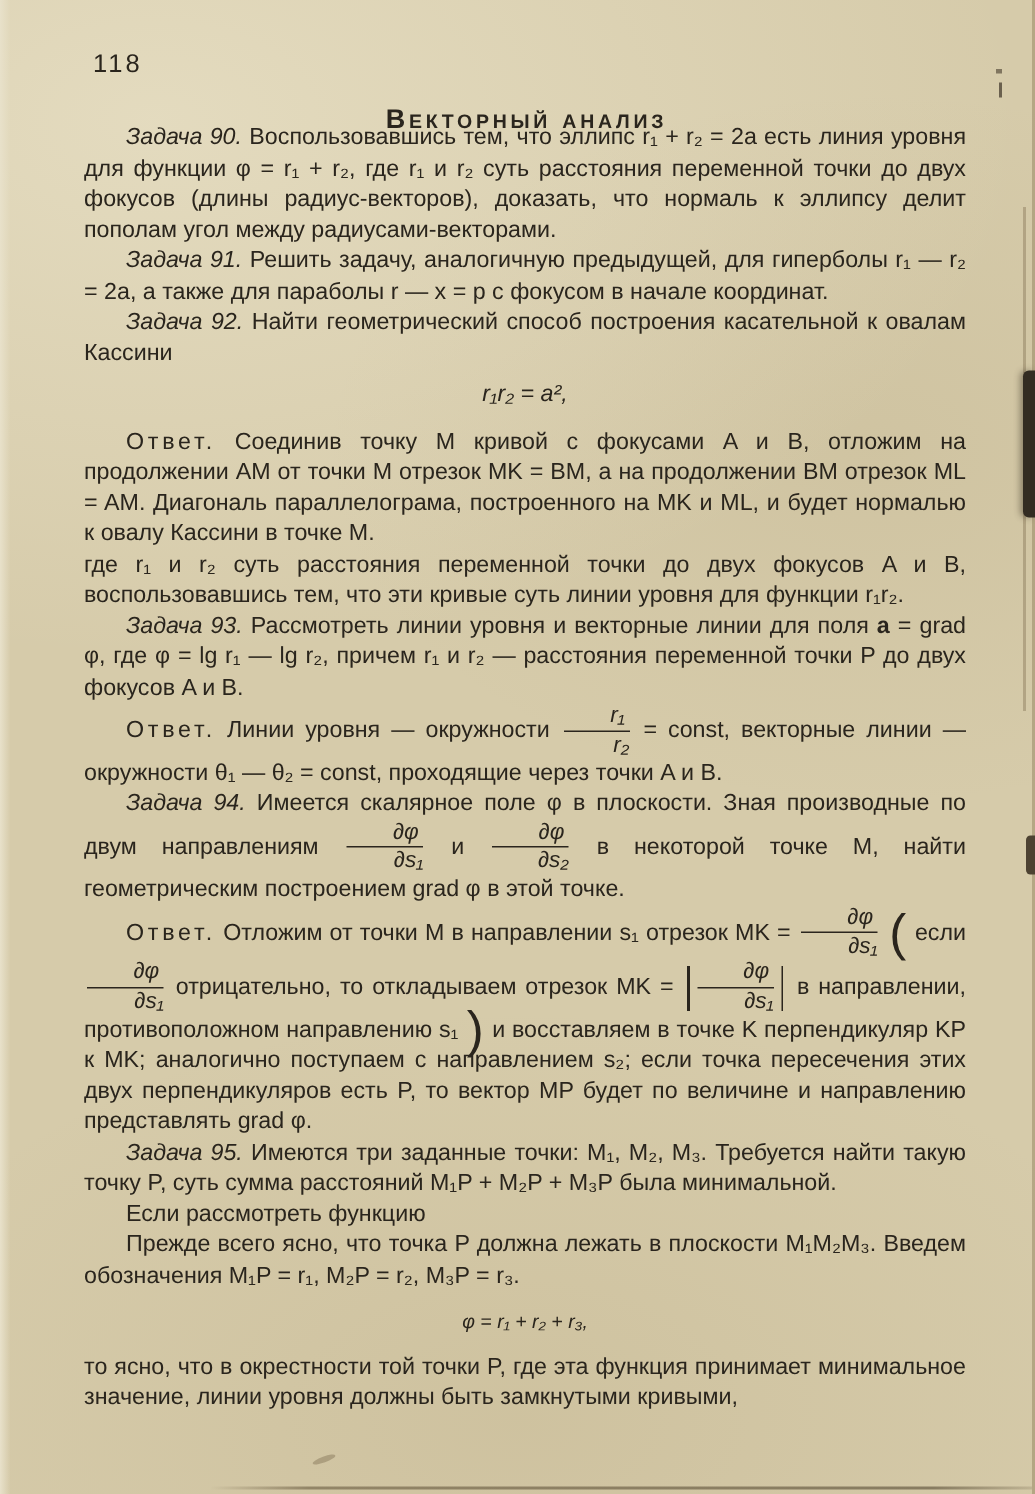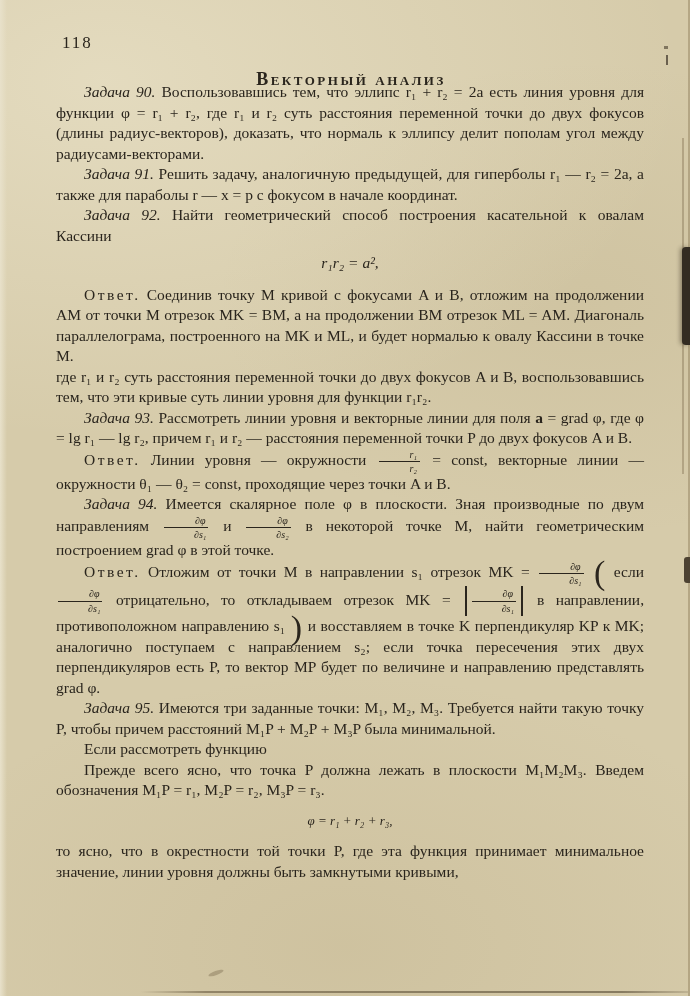--- a/index.html
+++ b/index.html
@@ -3,21 +3,21 @@
 <meta charset="utf-8">
 <style>
   html, body { margin: 0; padding: 0; background: #b8ad90; }
   .page {
     position: relative;
     width: 690px;
     height: 996px;
     margin: 0 auto;
     overflow: hidden;
     color: #2a251d;
-    font-family: Liberation Serif, serif;
+    font-family: Liberation Sans, sans-serif;
     background:
       radial-gradient(140% 60% at 15% 8%, rgba(244,238,216,.45), rgba(244,238,216,0) 60%),
       radial-gradient(90% 40% at 85% 30%, rgba(150,130,85,.10), rgba(150,130,85,0) 60%),
       radial-gradient(120% 50% at 50% 95%, rgba(150,128,82,.12), rgba(150,128,82,0) 55%),
       #d6cbaa;
   }
   
   .edge-left   { position:absolute; left:0; top:0; width:7px; height:100%;
                  background: linear-gradient(to right, #e8e1ca, rgba(232,225,202,0)); }
   .edge-right-line { position:absolute; right:0; top:0; width:2px; height:100%;
@@ -49,21 +49,21 @@
           text-align: justify; }
   .para { margin: 0; }
   .ind  { text-indent: 28px; }
   .zlabel { font-style: italic; }
   .alabel { letter-spacing: 2.5px; }
   .vec { font-weight: bold; }
   .formula { text-align: center; font-size: 15.5px; margin: 7px 0 11px; font-style: italic; }
   .formula2 { text-align: center; font-size: 13px; margin: 10px 0 10px; font-style: italic; }
   
   .frac { display: inline-flex; flex-direction: column; vertical-align: middle;
-          text-align: center; font-size: 10px; line-height: 1.12;
+          text-align: right; font-size: 15px; line-height: 1.12;
           font-style: italic; margin: 0 2px; }
   .frac .num { border-bottom: 1px solid #2a251d; padding: 0 3px 1px; display:block; }
   .frac .den { padding-top: 1px; display:block; }
   .bigparen { font-size: 34px; line-height: 0; vertical-align: middle;
               font-weight: 300; padding: 0 1px; }
   .abar { display:inline-block; width:1.5px; height:30px; background:#2a251d;
           vertical-align: middle; margin: 0 3px; }
 </style>
 </head>
 <body>
@@ -118,21 +118,21 @@
           <span class="num">∂φ</span>
           <span class="den">∂s₁</span>
         </span> <span class="bigparen">(</span> <span>если</span> <span class="frac">
           <span class="num">∂φ</span>
           <span class="den">∂s₁</span>
         </span> <span>отрицательно, то откладываем отрезок MK =</span> <span class="abar"></span><span class="frac">
           <span class="num">∂φ</span>
           <span class="den">∂s₁</span>
         </span><span class="abar"></span> <span>в направлении, противоположном направлению s₁</span> <span class="bigparen">)</span> <span>и восставляем в точке K перпендикуляр KP к MK; аналогично поступаем с направлением s₂; если точка пересечения этих двух перпендикуляров есть P, то вектор MP будет по величине и направлению представлять grad φ.</span></p>
 
-    <p class="para ind"><i class="zlabel">Задача 95.</i> <span>Имеются три заданные точки: M₁, M₂, M₃. Требуется найти такую точку P, чтобы причем расстояний M₁P + M₂P + M₃P была минимальной.</span></p>
+    <p class="para ind"><i class="zlabel">Задача 95.</i> <span>Имеются три заданные точки: M₁, M₂, M₃. Требуется найти такую точку P, суть сумма расстояний M₁P + M₂P + M₃P была минимальной.</span></p>
 
     <p class="para ind"><span>Если рассмотреть функцию</span></p>
 
     <p class="para ind"><span>Прежде всего ясно, что точка P должна лежать в плоскости M₁M₂M₃. Введем обозначения M₁P = r₁, M₂P = r₂, M₃P = r₃.</span></p>
 
     <div class="formula2">φ = r₁ + r₂ + r₃,</div>
 
     <p class="para"><span>то ясно, что в окрестности той точки P, где эта функция принимает минимальное значение, линии уровня должны быть замкнутыми кривыми,</span></p>
 
   </main>

